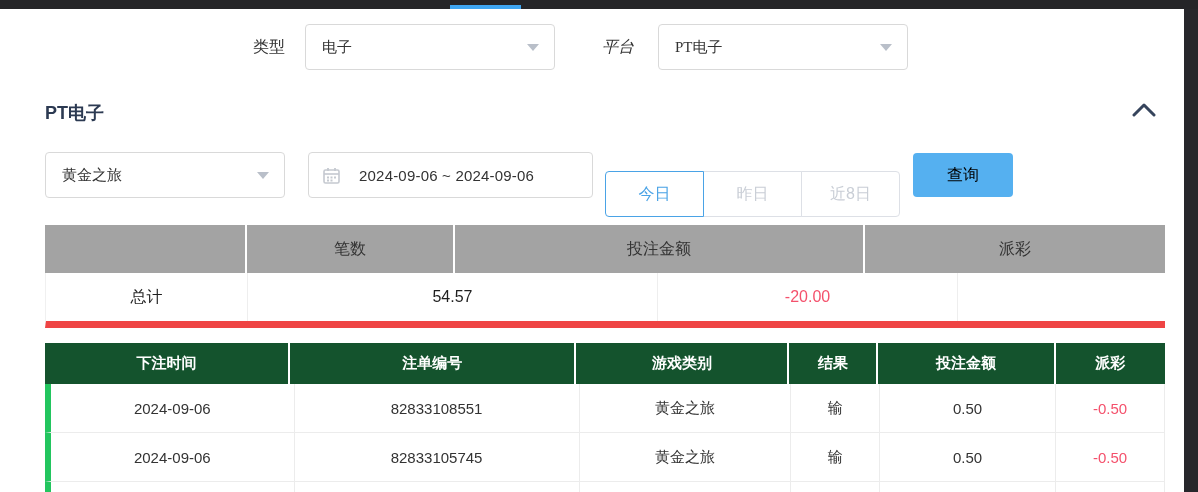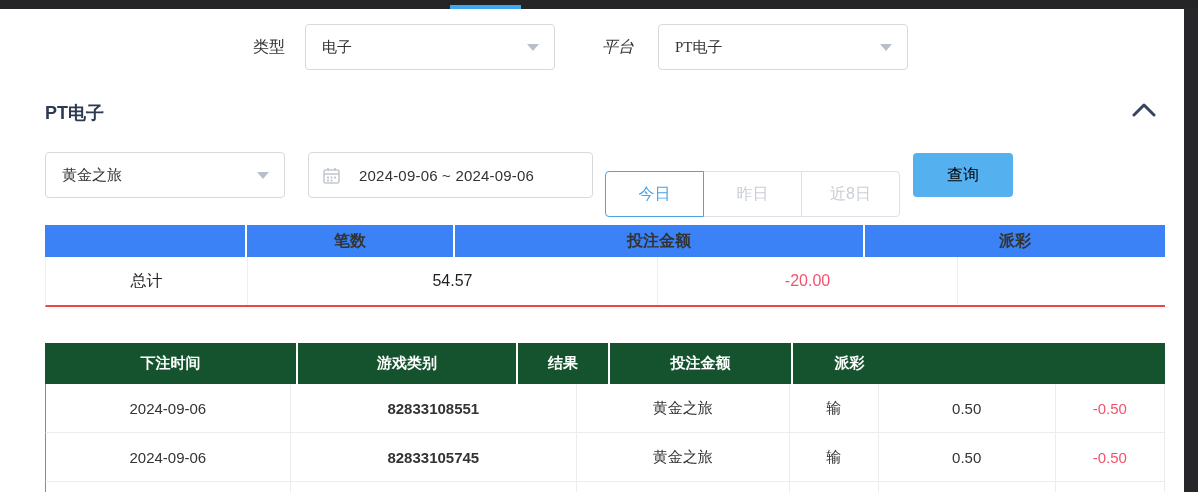--- a/index.html
+++ b/index.html
@@ -44,40 +44,40 @@
     font-family:inherit;}
   .quick-btn + .quick-btn{margin-left:-1px;}
   .quick-btn:first-child{border-radius:4px 0 0 4px;}
   .quick-btn:last-child{border-radius:0 4px 4px 0;}
   .quick-btn.active{border:1px solid #4aa3e6;color:#4aa3e6;position:relative;z-index:1;}
   .search-btn{position:absolute;left:868px;top:1px;width:100px;height:44px;background:#55b0f0;color:#000000;
     font-size:16px;border:none;border-radius:4px;cursor:pointer;font-family:inherit;}
 
   
   .summary-table{position:absolute;top:225px;left:45px;width:1120px;}
-  .sum-header{display:flex;height:32px;background:#3b82f6;font-weight:bold;}
+  .sum-header{display:flex;height:48px;background:#a3a3a3;}
   .sum-header .cell{box-sizing:border-box;border-right:2px solid #fff;display:flex;align-items:center;
     justify-content:center;font-size:16px;color:#333;}
   .sum-header .cell:last-child{border-right:none;}
-  .sum-body{display:flex;height:48px;border-bottom:2px solid #ef4444;border-left:1px solid #f0f0f0;}
+  .sum-body{display:flex;height:48px;border-bottom:7px solid #ef4444;border-left:1px solid #f0f0f0;}
   .sum-body .cell{box-sizing:border-box;border-right:1px solid #eeeeee;display:flex;align-items:center;
     justify-content:center;font-size:16px;color:#1f1f1f;font-weight:500;}
   .c1{width:202px;}.c2{width:208px;}.c3{width:410px;}.c4{width:300px;}
   .neg{color:#f4516c !important;font-weight:400;}
 
   
   .detail-table{position:absolute;top:343px;left:45px;width:1120px;}
   .det-header{display:flex;height:41px;background:#14532d;}
   .det-header .cell{box-sizing:border-box;border-right:2px solid #fff;display:flex;align-items:center;
     justify-content:center;font-size:15px;font-weight:bold;color:#fff;}
   .det-header .cell:last-child{border-right:none;}
-  .det-row{display:flex;height:48px;background:#fff;border-bottom:1px solid #ececec;border-left:1px solid #22c55e;}
+  .det-row{display:flex;height:48px;background:#fff;border-bottom:1px solid #ececec;border-left:6px solid #22c55e;}
   .det-row .cell{box-sizing:border-box;border-right:1px solid #ececec;display:flex;align-items:center;
     justify-content:center;font-size:15px;color:#333;}
-  .d1{width:253px;}.d2{width:296px;font-weight:bold;}.d3{width:220px;}.d4{width:92px;}.d5{width:183px;}.d6{width:113px;}
+  .d1{width:253px;}.d2{width:296px;}.d3{width:220px;}.d4{width:92px;}.d5{width:183px;}.d6{width:113px;}
 </style>
 </head>
 <body>
 
 <div class="right-edge"></div>
 <div class="topbar">
   <div class="tab-indicator"></div>
 </div>
 
 <div class="type-row">
@@ -141,20 +141,21 @@
   <div class="sum-body">
     <div class="cell c1" style="font-weight:400;">总计</div>
     <div class="cell c3">54.57</div>
     <div class="cell c4 neg">-20.00</div>
   </div>
 </div>
 
 <div class="detail-table">
   <div class="det-header">
     <div class="cell d1">下注时间</div>
+    <div class="cell d2">注单编号</div>
     <div class="cell d3">游戏类别</div>
     <div class="cell d4">结果</div>
     <div class="cell d5">投注金额</div>
     <div class="cell d6">派彩</div>
   </div>
   <div class="det-row">
     <div class="cell d1">2024-09-06</div>
     <div class="cell d2">82833108551</div>
     <div class="cell d3">黄金之旅</div>
     <div class="cell d4">输</div>

